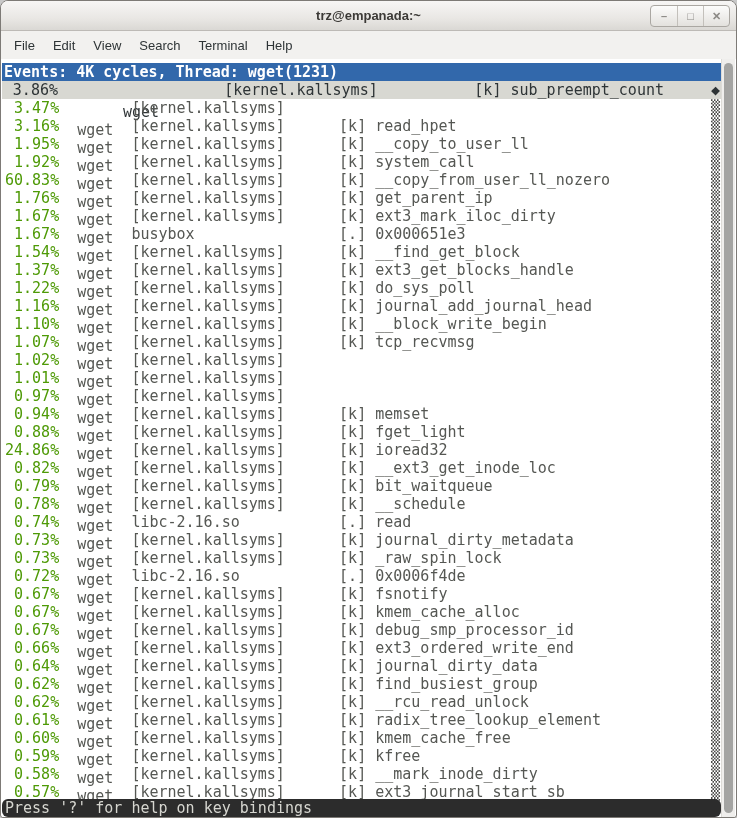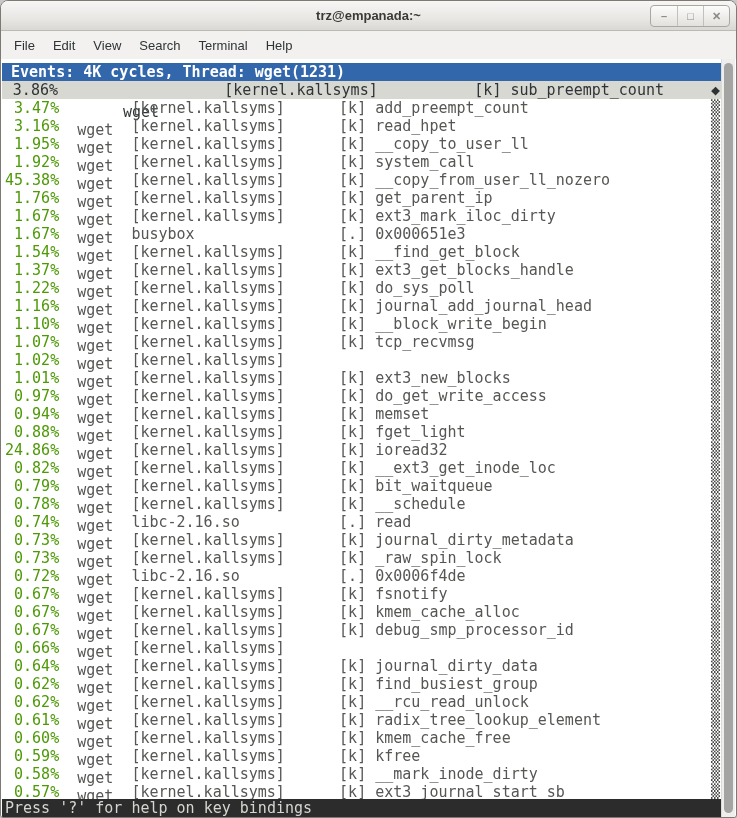--- a/index.html
+++ b/index.html
@@ -60,21 +60,21 @@
     font-size:15px; line-height:18px;
     color: var(--text, #555753);
     padding-top:4px;
     overflow:hidden;
   }
   .tui-header {
     height:18px; width:100%;
     background: var(--header_bg, #3268ab);
     color: var(--header_text, #ffffff);
     font-weight:bold;
-    padding-left:9px;
+    padding-left:2px;
     white-space:pre;
   }
   .rows { width:100%; }
   .trow {
     height:18px; width:100%;
     display:flex;
     padding-left:3px;
     white-space:pre;
   }
   .trow.selected {
@@ -94,20 +94,21 @@
     margin-left:auto; width:1ch; text-align:right;
     color:#4a4a48; margin-right:1px;
   }
   .trow.selected .sbcell { color:#2e3436; }
   .tui-footer {
     position:absolute; left:0; right:0; bottom:0; height:18px;
     background: var(--footer_bg, #2c2c2c);
     color: var(--footer_text, #d6d6d0);
     padding-left:3px;
     white-space:pre;
+    border-radius:6px;
   }
 
   
   .gtk-scrollbar {
     position:absolute; top:58px; right:1px; bottom:0; width:14px;
     background:#efeeec;
     border-left:1px solid #dddbd7;
   }
   .gtk-thumb {
     position:absolute; top:4px; bottom:4px; left:2px; width:9px;
@@ -135,51 +136,51 @@
       <div class="menu-item">View</div>
       <div class="menu-item">Search</div>
       <div class="menu-item">Terminal</div>
       <div class="menu-item">Help</div>
     </div>
 
   <div class="screen">
     <div class="tui-header">Events: 4K cycles, Thread: wget(1231)</div>
     <div class="rows">
         <div class="trow selected"><span class="pct">3.86%</span><span class="comm">wget</span><span class="dso">[kernel.kallsyms]</span><span class="sym">[k] sub_preempt_count</span><span class="sbcell">◆</span></div>
-        <div class="trow"><span class="pct">3.47%</span><span class="comm">wget</span><span class="dso">[kernel.kallsyms]</span><span class="sym">[k] add_preempt_count</span><span class="sbcell">▒</span></div>
+        <div class="trow"><span class="pct">3.47%</span><span class="comm">wget</span><span class="dso">[kernel.kallsyms]</span><span class="sbcell">▒</span></div>
         <div class="trow"><span class="pct">3.16%</span><span class="comm">wget</span><span class="dso">[kernel.kallsyms]</span><span class="sym">[k] read_hpet</span><span class="sbcell">▒</span></div>
         <div class="trow"><span class="pct">1.95%</span><span class="comm">wget</span><span class="dso">[kernel.kallsyms]</span><span class="sym">[k] __copy_to_user_ll</span><span class="sbcell">▒</span></div>
         <div class="trow"><span class="pct">1.92%</span><span class="comm">wget</span><span class="dso">[kernel.kallsyms]</span><span class="sym">[k] system_call</span><span class="sbcell">▒</span></div>
-        <div class="trow"><span class="pct">45.38%</span><span class="comm">wget</span><span class="dso">[kernel.kallsyms]</span><span class="sym">[k] __copy_from_user_ll_nozero</span><span class="sbcell">▒</span></div>
+        <div class="trow"><span class="pct">60.83%</span><span class="comm">wget</span><span class="dso">[kernel.kallsyms]</span><span class="sym">[k] __copy_from_user_ll_nozero</span><span class="sbcell">▒</span></div>
         <div class="trow"><span class="pct">1.76%</span><span class="comm">wget</span><span class="dso">[kernel.kallsyms]</span><span class="sym">[k] get_parent_ip</span><span class="sbcell">▒</span></div>
         <div class="trow"><span class="pct">1.67%</span><span class="comm">wget</span><span class="dso">[kernel.kallsyms]</span><span class="sym">[k] ext3_mark_iloc_dirty</span><span class="sbcell">▒</span></div>
         <div class="trow"><span class="pct">1.67%</span><span class="comm">wget</span><span class="dso">busybox</span><span class="sym">[.] 0x000651e3</span><span class="sbcell">▒</span></div>
         <div class="trow"><span class="pct">1.54%</span><span class="comm">wget</span><span class="dso">[kernel.kallsyms]</span><span class="sym">[k] __find_get_block</span><span class="sbcell">▒</span></div>
         <div class="trow"><span class="pct">1.37%</span><span class="comm">wget</span><span class="dso">[kernel.kallsyms]</span><span class="sym">[k] ext3_get_blocks_handle</span><span class="sbcell">▒</span></div>
         <div class="trow"><span class="pct">1.22%</span><span class="comm">wget</span><span class="dso">[kernel.kallsyms]</span><span class="sym">[k] do_sys_poll</span><span class="sbcell">▒</span></div>
         <div class="trow"><span class="pct">1.16%</span><span class="comm">wget</span><span class="dso">[kernel.kallsyms]</span><span class="sym">[k] journal_add_journal_head</span><span class="sbcell">▒</span></div>
         <div class="trow"><span class="pct">1.10%</span><span class="comm">wget</span><span class="dso">[kernel.kallsyms]</span><span class="sym">[k] __block_write_begin</span><span class="sbcell">▒</span></div>
         <div class="trow"><span class="pct">1.07%</span><span class="comm">wget</span><span class="dso">[kernel.kallsyms]</span><span class="sym">[k] tcp_recvmsg</span><span class="sbcell">▒</span></div>
         <div class="trow"><span class="pct">1.02%</span><span class="comm">wget</span><span class="dso">[kernel.kallsyms]</span><span class="sbcell">▒</span></div>
-        <div class="trow"><span class="pct">1.01%</span><span class="comm">wget</span><span class="dso">[kernel.kallsyms]</span><span class="sym">[k] ext3_new_blocks</span><span class="sbcell">▒</span></div>
-        <div class="trow"><span class="pct">0.97%</span><span class="comm">wget</span><span class="dso">[kernel.kallsyms]</span><span class="sym">[k] do_get_write_access</span><span class="sbcell">▒</span></div>
+        <div class="trow"><span class="pct">1.01%</span><span class="comm">wget</span><span class="dso">[kernel.kallsyms]</span><span class="sbcell">▒</span></div>
+        <div class="trow"><span class="pct">0.97%</span><span class="comm">wget</span><span class="dso">[kernel.kallsyms]</span><span class="sbcell">▒</span></div>
         <div class="trow"><span class="pct">0.94%</span><span class="comm">wget</span><span class="dso">[kernel.kallsyms]</span><span class="sym">[k] memset</span><span class="sbcell">▒</span></div>
         <div class="trow"><span class="pct">0.88%</span><span class="comm">wget</span><span class="dso">[kernel.kallsyms]</span><span class="sym">[k] fget_light</span><span class="sbcell">▒</span></div>
         <div class="trow"><span class="pct">24.86%</span><span class="comm">wget</span><span class="dso">[kernel.kallsyms]</span><span class="sym">[k] ioread32</span><span class="sbcell">▒</span></div>
         <div class="trow"><span class="pct">0.82%</span><span class="comm">wget</span><span class="dso">[kernel.kallsyms]</span><span class="sym">[k] __ext3_get_inode_loc</span><span class="sbcell">▒</span></div>
         <div class="trow"><span class="pct">0.79%</span><span class="comm">wget</span><span class="dso">[kernel.kallsyms]</span><span class="sym">[k] bit_waitqueue</span><span class="sbcell">▒</span></div>
         <div class="trow"><span class="pct">0.78%</span><span class="comm">wget</span><span class="dso">[kernel.kallsyms]</span><span class="sym">[k] __schedule</span><span class="sbcell">▒</span></div>
         <div class="trow"><span class="pct">0.74%</span><span class="comm">wget</span><span class="dso">libc-2.16.so</span><span class="sym">[.] read</span><span class="sbcell">▒</span></div>
         <div class="trow"><span class="pct">0.73%</span><span class="comm">wget</span><span class="dso">[kernel.kallsyms]</span><span class="sym">[k] journal_dirty_metadata</span><span class="sbcell">▒</span></div>
         <div class="trow"><span class="pct">0.73%</span><span class="comm">wget</span><span class="dso">[kernel.kallsyms]</span><span class="sym">[k] _raw_spin_lock</span><span class="sbcell">▒</span></div>
         <div class="trow"><span class="pct">0.72%</span><span class="comm">wget</span><span class="dso">libc-2.16.so</span><span class="sym">[.] 0x0006f4de</span><span class="sbcell">▒</span></div>
         <div class="trow"><span class="pct">0.67%</span><span class="comm">wget</span><span class="dso">[kernel.kallsyms]</span><span class="sym">[k] fsnotify</span><span class="sbcell">▒</span></div>
         <div class="trow"><span class="pct">0.67%</span><span class="comm">wget</span><span class="dso">[kernel.kallsyms]</span><span class="sym">[k] kmem_cache_alloc</span><span class="sbcell">▒</span></div>
         <div class="trow"><span class="pct">0.67%</span><span class="comm">wget</span><span class="dso">[kernel.kallsyms]</span><span class="sym">[k] debug_smp_processor_id</span><span class="sbcell">▒</span></div>
-        <div class="trow"><span class="pct">0.66%</span><span class="comm">wget</span><span class="dso">[kernel.kallsyms]</span><span class="sbcell">▒</span></div>
+        <div class="trow"><span class="pct">0.66%</span><span class="comm">wget</span><span class="dso">[kernel.kallsyms]</span><span class="sym">[k] ext3_ordered_write_end</span><span class="sbcell">▒</span></div>
         <div class="trow"><span class="pct">0.64%</span><span class="comm">wget</span><span class="dso">[kernel.kallsyms]</span><span class="sym">[k] journal_dirty_data</span><span class="sbcell">▒</span></div>
         <div class="trow"><span class="pct">0.62%</span><span class="comm">wget</span><span class="dso">[kernel.kallsyms]</span><span class="sym">[k] find_busiest_group</span><span class="sbcell">▒</span></div>
         <div class="trow"><span class="pct">0.62%</span><span class="comm">wget</span><span class="dso">[kernel.kallsyms]</span><span class="sym">[k] __rcu_read_unlock</span><span class="sbcell">▒</span></div>
         <div class="trow"><span class="pct">0.61%</span><span class="comm">wget</span><span class="dso">[kernel.kallsyms]</span><span class="sym">[k] radix_tree_lookup_element</span><span class="sbcell">▒</span></div>
         <div class="trow"><span class="pct">0.60%</span><span class="comm">wget</span><span class="dso">[kernel.kallsyms]</span><span class="sym">[k] kmem_cache_free</span><span class="sbcell">▒</span></div>
         <div class="trow"><span class="pct">0.59%</span><span class="comm">wget</span><span class="dso">[kernel.kallsyms]</span><span class="sym">[k] kfree</span><span class="sbcell">▒</span></div>
         <div class="trow"><span class="pct">0.58%</span><span class="comm">wget</span><span class="dso">[kernel.kallsyms]</span><span class="sym">[k] __mark_inode_dirty</span><span class="sbcell">▒</span></div>
         <div class="trow"><span class="pct">0.57%</span><span class="comm">wget</span><span class="dso">[kernel.kallsyms]</span><span class="sym">[k] ext3_journal_start_sb</span><span class="sbcell">▒</span></div>
       </div>
     <div class="tui-footer">Press '?' for help on key bindings</div>

